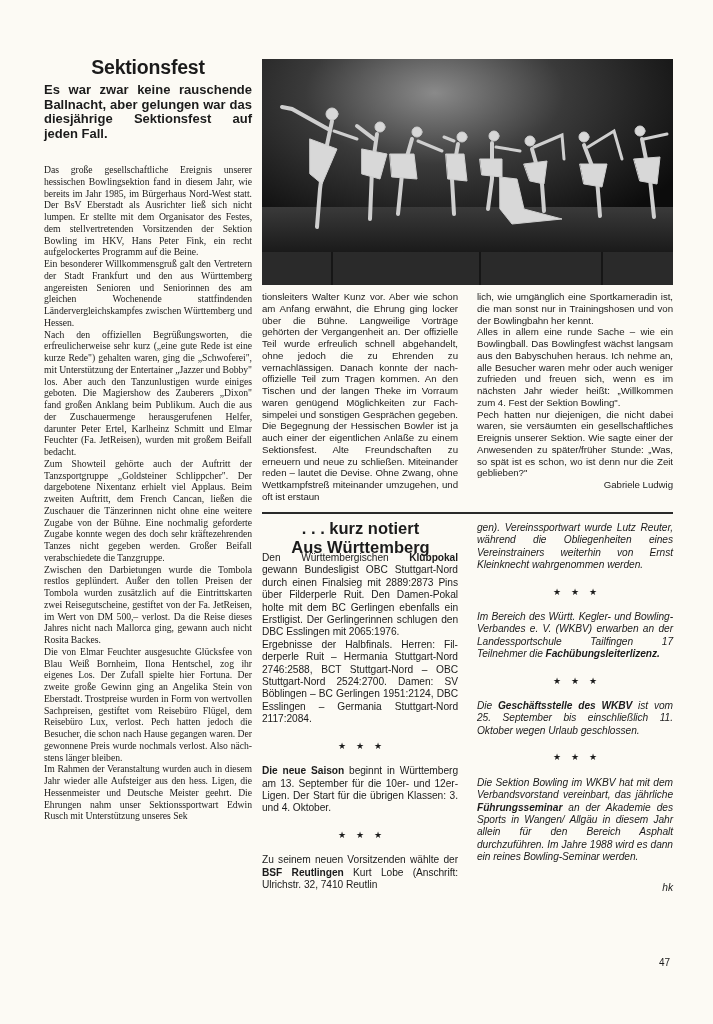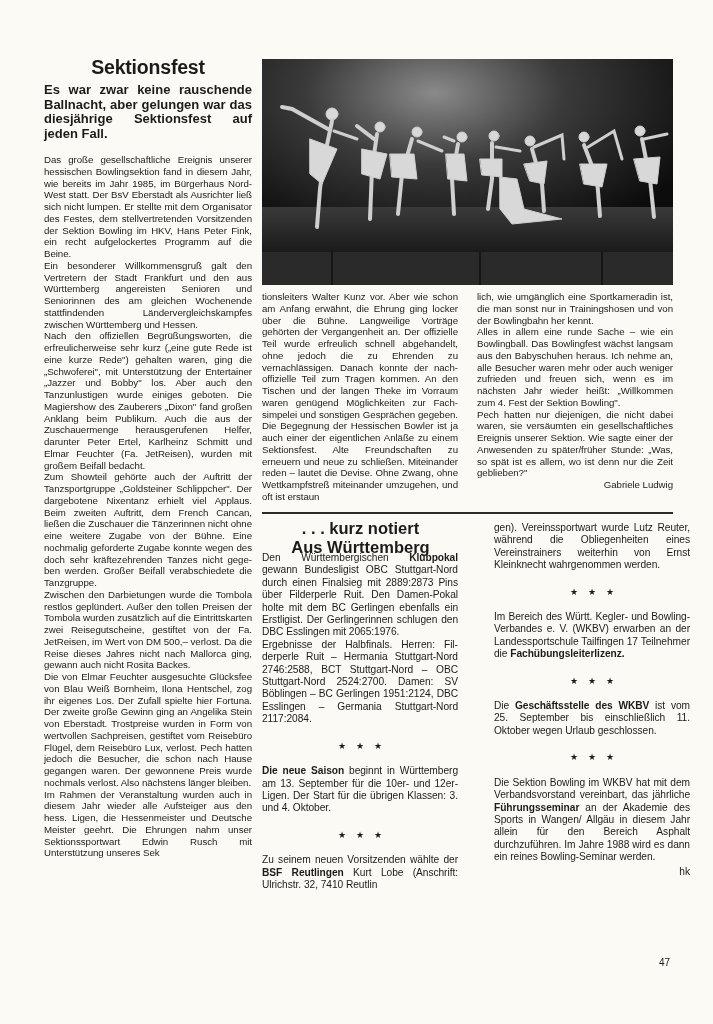--- a/index.html
+++ b/index.html
@@ -45,21 +45,21 @@
   .pagenum { position: absolute; left: 659px; top: 957px; font-size: 10px; }
 </style>
 </head>
 <body>
 
 <div class="h1">
   <div>Sektionsfest</div>
 </div>
 <div class="lead">Es war zwar keine rauschende Ballnacht, aber gelungen war das diesjährige Sektionsfest auf jeden Fall.</div>
 
-<div class="col" style="left:44px; top:154px; width:208px;">
+<div class="col" style="left:44px; top:164px; width:208px;font-family:Liberation Serif, serif;">
   <p>Das große gesellschaftliche Ereignis unse­rer hessischen Bowlingsektion fand in die­sem Jahr, wie bereits im Jahr 1985, im Bür­gerhaus Nord-West statt. Der BsV Eber­stadt als Ausrichter ließ sich nicht lumpen. Er stellte mit dem Organisator des Festes, dem stellvertretenden Vorsitzenden der Sektion Bowling im HKV, Hans Peter Fink, ein recht aufgelockertes Programm auf die Beine.</p>
   <p>Ein besonderer Willkommensgruß galt den Vertretern der Stadt Frankfurt und den aus Württemberg angereisten Senioren und Seniorinnen des am gleichen Wochenende stattfindenden Ländervergleichskampfes zwischen Württemberg und Hessen.</p>
   <p>Nach den offiziellen Begrüßungsworten, die erfreulicherweise sehr kurz („eine gute Rede ist eine kurze Rede") gehalten waren, ging die „Schwoferei", mit Unterstützung der Entertainer „Jazzer und Bobby" los. Aber auch den Tanzunlustigen wurde eini­ges geboten. Die Magiershow des Zaube­rers „Dixon" fand großen Anklang beim Pu­blikum. Auch die aus der Zuschauermenge herausgerufenen Helfer, darunter Peter Er­tel, Karlheinz Schmitt und Elmar Feuchter (Fa. JetReisen), wurden mit großem Beifall bedacht.</p>
   <p>Zum Showteil gehörte auch der Auftritt der Tanzsportgruppe „Goldsteiner Schlipp­cher". Der dargebotene Nixentanz erhielt viel Applaus. Beim zweiten Auftritt, dem French Cancan, ließen die Zuschauer die Tänzerinnen nicht ohne eine weitere Zu­gabe von der Bühne. Eine nochmalig ge­forderte Zugabe konnte wegen des doch sehr kräftezehrenden Tanzes nicht gege­ben werden. Großer Beifall verabschiedete die Tanzgruppe.</p>
   <p>Zwischen den Darbietungen wurde die Tombola restlos geplündert. Außer den tol­len Preisen der Tombola wurden zusätzlich auf die Eintrittskarten zwei Reisegut­scheine, gestiftet von der Fa. JetReisen, im Wert von DM 500,– verlost. Da die Reise dieses Jahres nicht nach Mallorca ging, gewann auch nicht Rosita Backes.</p>
   <p>Die von Elmar Feuchter ausgesuchte Glücksfee von Blau Weiß Bornheim, Ilona Hentschel, zog ihr eigenes Los. Der Zufall spielte hier Fortuna. Der zweite große Ge­winn ging an Angelika Stein von Eberstadt. Trostpreise wurden in Form von wertvollen Sachpreisen, gestiftet vom Reisebüro Flü­gel, dem Reisebüro Lux, verlost. Pech hat­ten jedoch die Besucher, die schon nach Hause gegangen waren. Der gewonnene Preis wurde nochmals verlost. Also näch­stens länger bleiben.</p>
   <p>Im Rahmen der Veranstaltung wurden auch in diesem Jahr wieder alle Aufsteiger aus den hess. Ligen, die Hessenmeister und Deutsche Meister geehrt. Die Ehrun­gen nahm unser Sektionssportwart Edwin Rusch mit Unterstützung unseres Sek­</p>
 </div>
 
 <div class="photo" title="Tanzgruppe auf der Bühne">
@@ -138,44 +138,44 @@
   </svg>
 </div>
 
 <div class="col" style="left:262px; top:291px; width:196px;">
   <p>tionsleiters Walter Kunz vor. Aber wie schon am Anfang erwähnt, die Ehrung ging locker über die Bühne. Langweilige Vor­träge gehörten der Vergangenheit an. Der offizielle Teil wurde erfreulich schnell abge­handelt, ohne jedoch die zu Ehrenden zu vernachlässigen. Danach konnte der nach­offizielle Teil zum Tragen kommen. An den Tischen und der langen Theke im Vorraum waren genügend Möglichkeiten zur Fach­simpelei und sonstigen Gesprächen gege­ben. Die Begegnung der Hessischen Bow­ler ist ja auch einer der eigentlichen Anläße zu einem Sektionsfest. Alte Freundschaf­ten zu erneuern und neue zu schließen. Miteinander reden – lautet die Devise. Ohne Zwang, ohne Wettkampfstreß mit­einander umzugehen, und oft ist erstaun­</p>
 </div>
 
 <div class="col" style="left:477px; top:291px; width:196px;">
   <p>lich, wie umgänglich eine Sportkameradin ist, die man sonst nur in Trainingshosen und von der Bowlingbahn her kennt.</p>
   <p>Alles in allem eine runde Sache – wie ein Bowlingball. Das Bowlingfest wächst lang­sam aus den Babyschuhen heraus. Ich nehme an, alle Besucher waren mehr oder auch weniger zufrieden und freuen sich, wenn es im nächsten Jahr wieder heißt: „Willkommen zum 4. Fest der Sektion Bowling".</p>
-  <p>Pech hatten nur diejenigen, die nicht dabei waren, sie versäumten ein gesellschaftli­ches Ereignis unserer Sektion. Wie sagte einer der Anwesenden zu später/früher Stunde: „Was, so spät ist es allem, wo ist denn nur die Zeit geblieben?"</p>
+  <p>Pech hatten nur diejenigen, die nicht dabei waren, sie versäumten ein gesellschaftli­ches Ereignis unserer Sektion. Wie sagte einer der Anwesenden zu später/früher Stunde: „Was, so spät ist es schon, wo ist denn nur die Zeit geblieben?"</p>
   <p class="sig">Gabriele Ludwig</p>
 </div>
 
 <div class="divider"></div>
 
 <div class="h2">
   <div>. . . kurz notiert</div>
   <div>Aus Württemberg</div>
 </div>
 
 <div class="col" style="left:262px; top:552px; width:196px; font-size:10.2px; line-height:12.4px;">
   <p><span>Den Württembergischen </span><b>Klubpokal</b><span> gewann Bundesligist OBC Stuttgart-Nord durch einen Finalsieg mit 2889:2873 Pins über Filderperle Ruit. Den Damen-Pokal holte mit dem BC Gerlingen ebenfalls ein Erstligist. Der Gerlingerinnen schlugen den DBC Esslingen mit 2065:1976.</span></p>
   <p>Ergebnisse der Halbfinals. Herren: Fil­derperle Ruit – Hermania Stuttgart-Nord 2746:2588, BCT Stuttgart-Nord – OBC Stuttgart-Nord 2524:2700. Da­men: SV Böblingen – BC Gerlingen 1951:2124, DBC Esslingen – Germa­nia Stuttgart-Nord 2117:2084.</p>
   <div class="stars">★★★</div>
   <p><b>Die neue Saison</b><span> beginnt in Württem­berg am 13. September für die 10er- und 12er-Ligen. Der Start für die übri­gen Klassen: 3. und 4. Oktober.</span></p>
   <div class="stars">★★★</div>
   <p><span>Zu seinem neuen Vorsitzenden wählte der </span><b>BSF Reutlingen</b><span> Kurt Lobe (An­schrift: Ulrichstr. 32, 7410 Reutlin­</span></p>
 </div>
 
-<div class="col" style="left:494px; top:522px; width:196px; font-size:10.2px; line-height:12.4px;">
+<div class="col" style="left:477px; top:522px; width:196px; font-size:10.2px; line-height:12.4px;font-style:italic;">
   <p>gen). Vereinssportwart wurde Lutz Reuter, während die Obliegenheiten eines Vereinstrainers weiterhin von Ernst Kleinknecht wahrgenommen werden.</p>
   <div class="stars">★★★</div>
   <p><span>Im Bereich des Württ. Kegler- und Bowling-Verbandes e. V. (WKBV) er­warben an der Landessportschule Tailfingen 17 Teilnehmer die </span><b>Fach­übungsleiterlizenz.</b></p>
   <div class="stars">★★★</div>
   <p><span>Die </span><b>Geschäftsstelle des WKBV</b><span> ist vom 25. September bis einschließlich 11. Oktober wegen Urlaub geschlos­sen.</span></p>
   <div class="stars">★★★</div>
   <p><span>Die Sektion Bowling im WKBV hat mit dem Verbandsvorstand vereinbart, das jährliche </span><b>Führungsseminar</b><span> an der Akademie des Sports in Wangen/ Allgäu in diesem Jahr allein für den Bereich Asphalt durchzuführen. Im Jahre 1988 wird es dann ein reines Bowling-Seminar werden.</span></p>
-  <p class="sig" style="margin-top:2px;">hk</p>
+  <p class="sig" style="margin-top:18px;">hk</p>
 </div>
 
 <div class="pagenum">47</div>
 
 </body></html>

